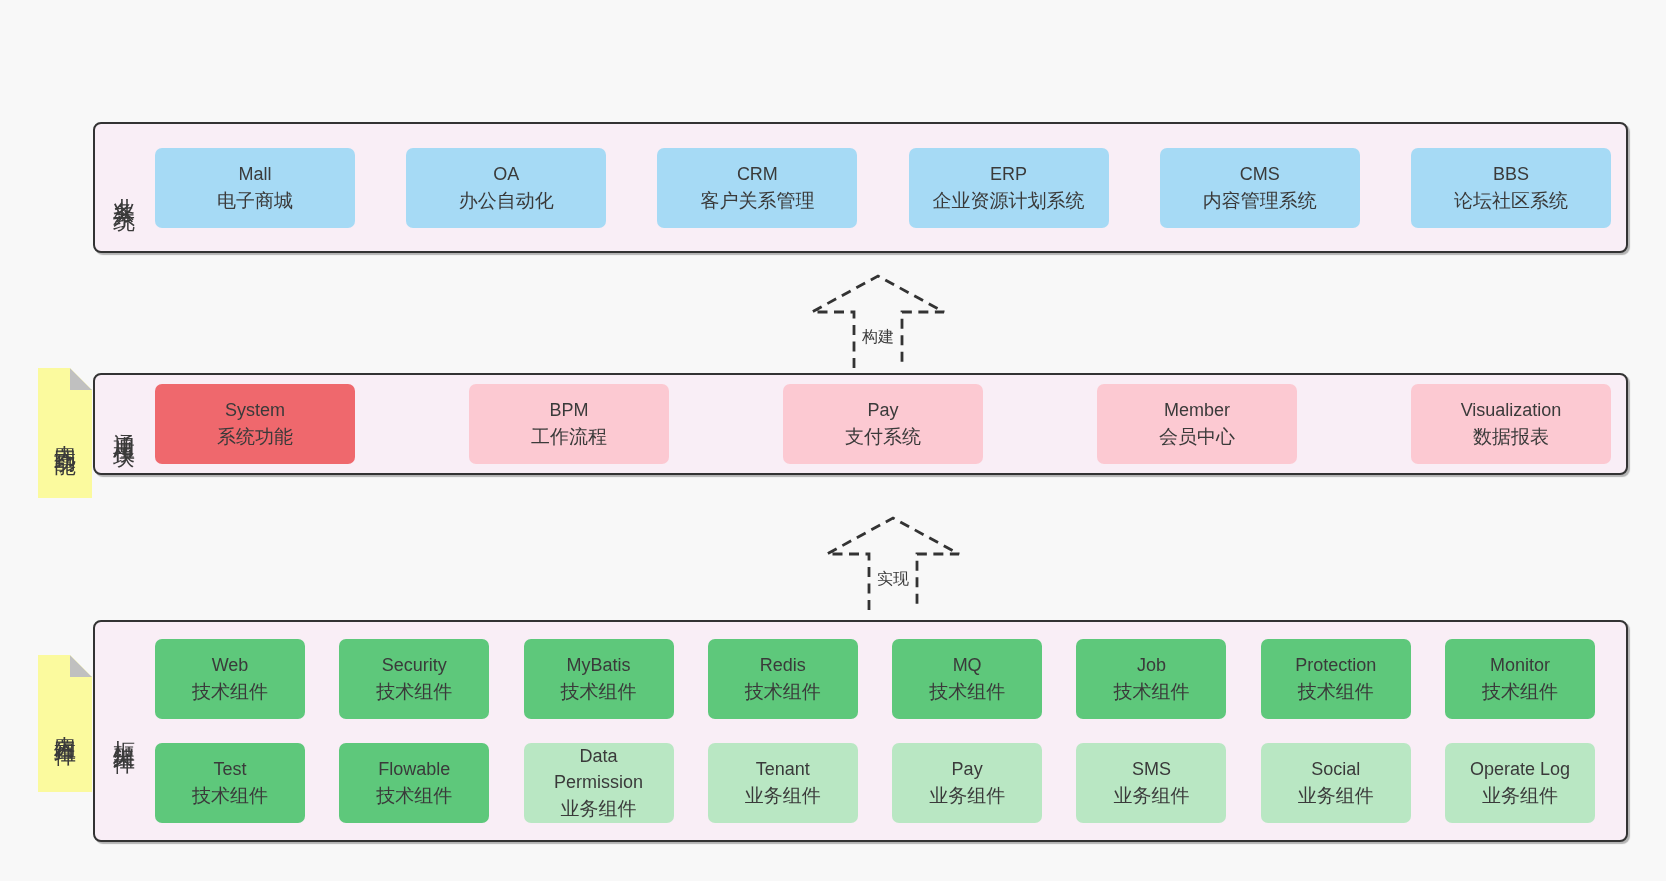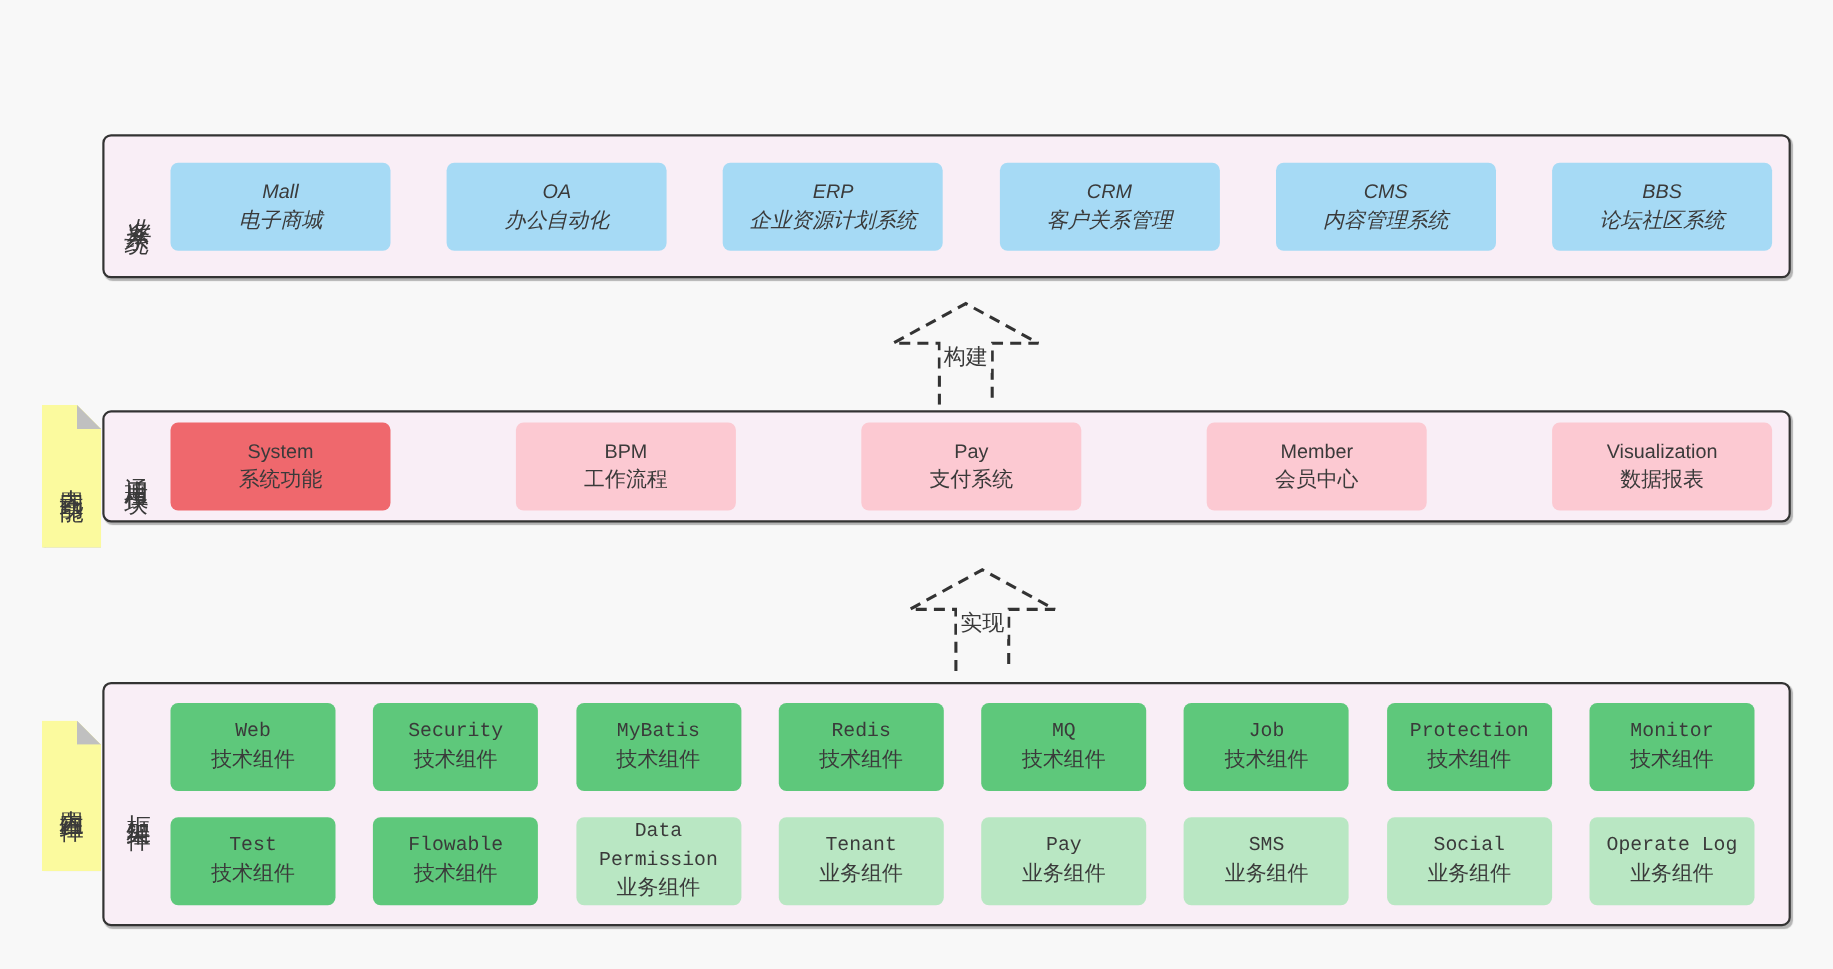--- a/index.html
+++ b/index.html
@@ -13,23 +13,23 @@
   }
   
   .band{
     position:absolute;left:93px;width:1535px;box-sizing:border-box;
     background:var(--band-bg,#f9eef6);
     border:2px solid var(--line,#333);
     border-radius:8px;
     box-shadow:2px 2px 1px rgba(0,0,0,0.28);
     z-index:2;
   }
-  #band-business{top:122px;height:131px;font-style:italic;}
+  #band-business{top:122px;height:131px;}
   #band-modules{top:373px;height:102px;padding-left:19px;}
-  #band-framework{top:620px;height:222px;font-family:Liberation Mono, monospace;}
+  #band-framework{top:620px;height:222px;}
   .band-label{
     position:absolute;left:0;top:0;bottom:0;width:58px;
     display:flex;align-items:center;justify-content:center;
     font-size:22px;
   }
   .band-label span{
     writing-mode:vertical-rl;text-orientation:upright;letter-spacing:4px;
   }
   .boxes{
     position:absolute;left:60px;right:15px;top:0;bottom:0;
@@ -74,23 +74,23 @@
   
   .arrow{position:absolute;width:140px;height:96px;z-index:3;}
   #arrow-build{left:808px;top:272px;}
   #arrow-implement{left:823px;top:514px;}
   .arrow svg{position:absolute;inset:0;}
   .arrow path{
     fill:none;stroke:var(--line,#333);stroke-width:2.8;
     stroke-dasharray:10 6.5;
   }
   .arrow .arrow-label{
-    position:absolute;left:50%;top:38px;transform:translateX(-50%);
+    position:absolute;left:50%;top:54px;transform:translateX(-50%);
     background:var(--page-bg,#f8f8f8);
-    font-size:20px;padding:1px 3px;white-space:nowrap;
+    font-size:16px;padding:1px 3px;white-space:nowrap;
   }
 </style>
 </head>
 <body>
 
 <div class="canvas">
 
   <div class="note" id="note-built-in-features">
     <i class="fold"></i>
     <span>内置功能</span>
@@ -107,26 +107,26 @@
     <div class="boxes">
       <div class="node t-blue">
         <span class="title">Mall</span>
         <span class="subtitle">电子商城</span>
       </div>
       <div class="node t-blue">
         <span class="title">OA</span>
         <span class="subtitle">办公自动化</span>
       </div>
       <div class="node t-blue">
+        <span class="title">CRM</span>
+        <span class="subtitle">客户关系管理</span>
+      </div>
+      <div class="node t-blue">
         <span class="title">ERP</span>
         <span class="subtitle">企业资源计划系统</span>
-      </div>
-      <div class="node t-blue">
-        <span class="title">CRM</span>
-        <span class="subtitle">客户关系管理</span>
       </div>
       <div class="node t-blue">
         <span class="title">CMS</span>
         <span class="subtitle">内容管理系统</span>
       </div>
       <div class="node t-blue">
         <span class="title">BBS</span>
         <span class="subtitle">论坛社区系统</span>
       </div>
     </div>

